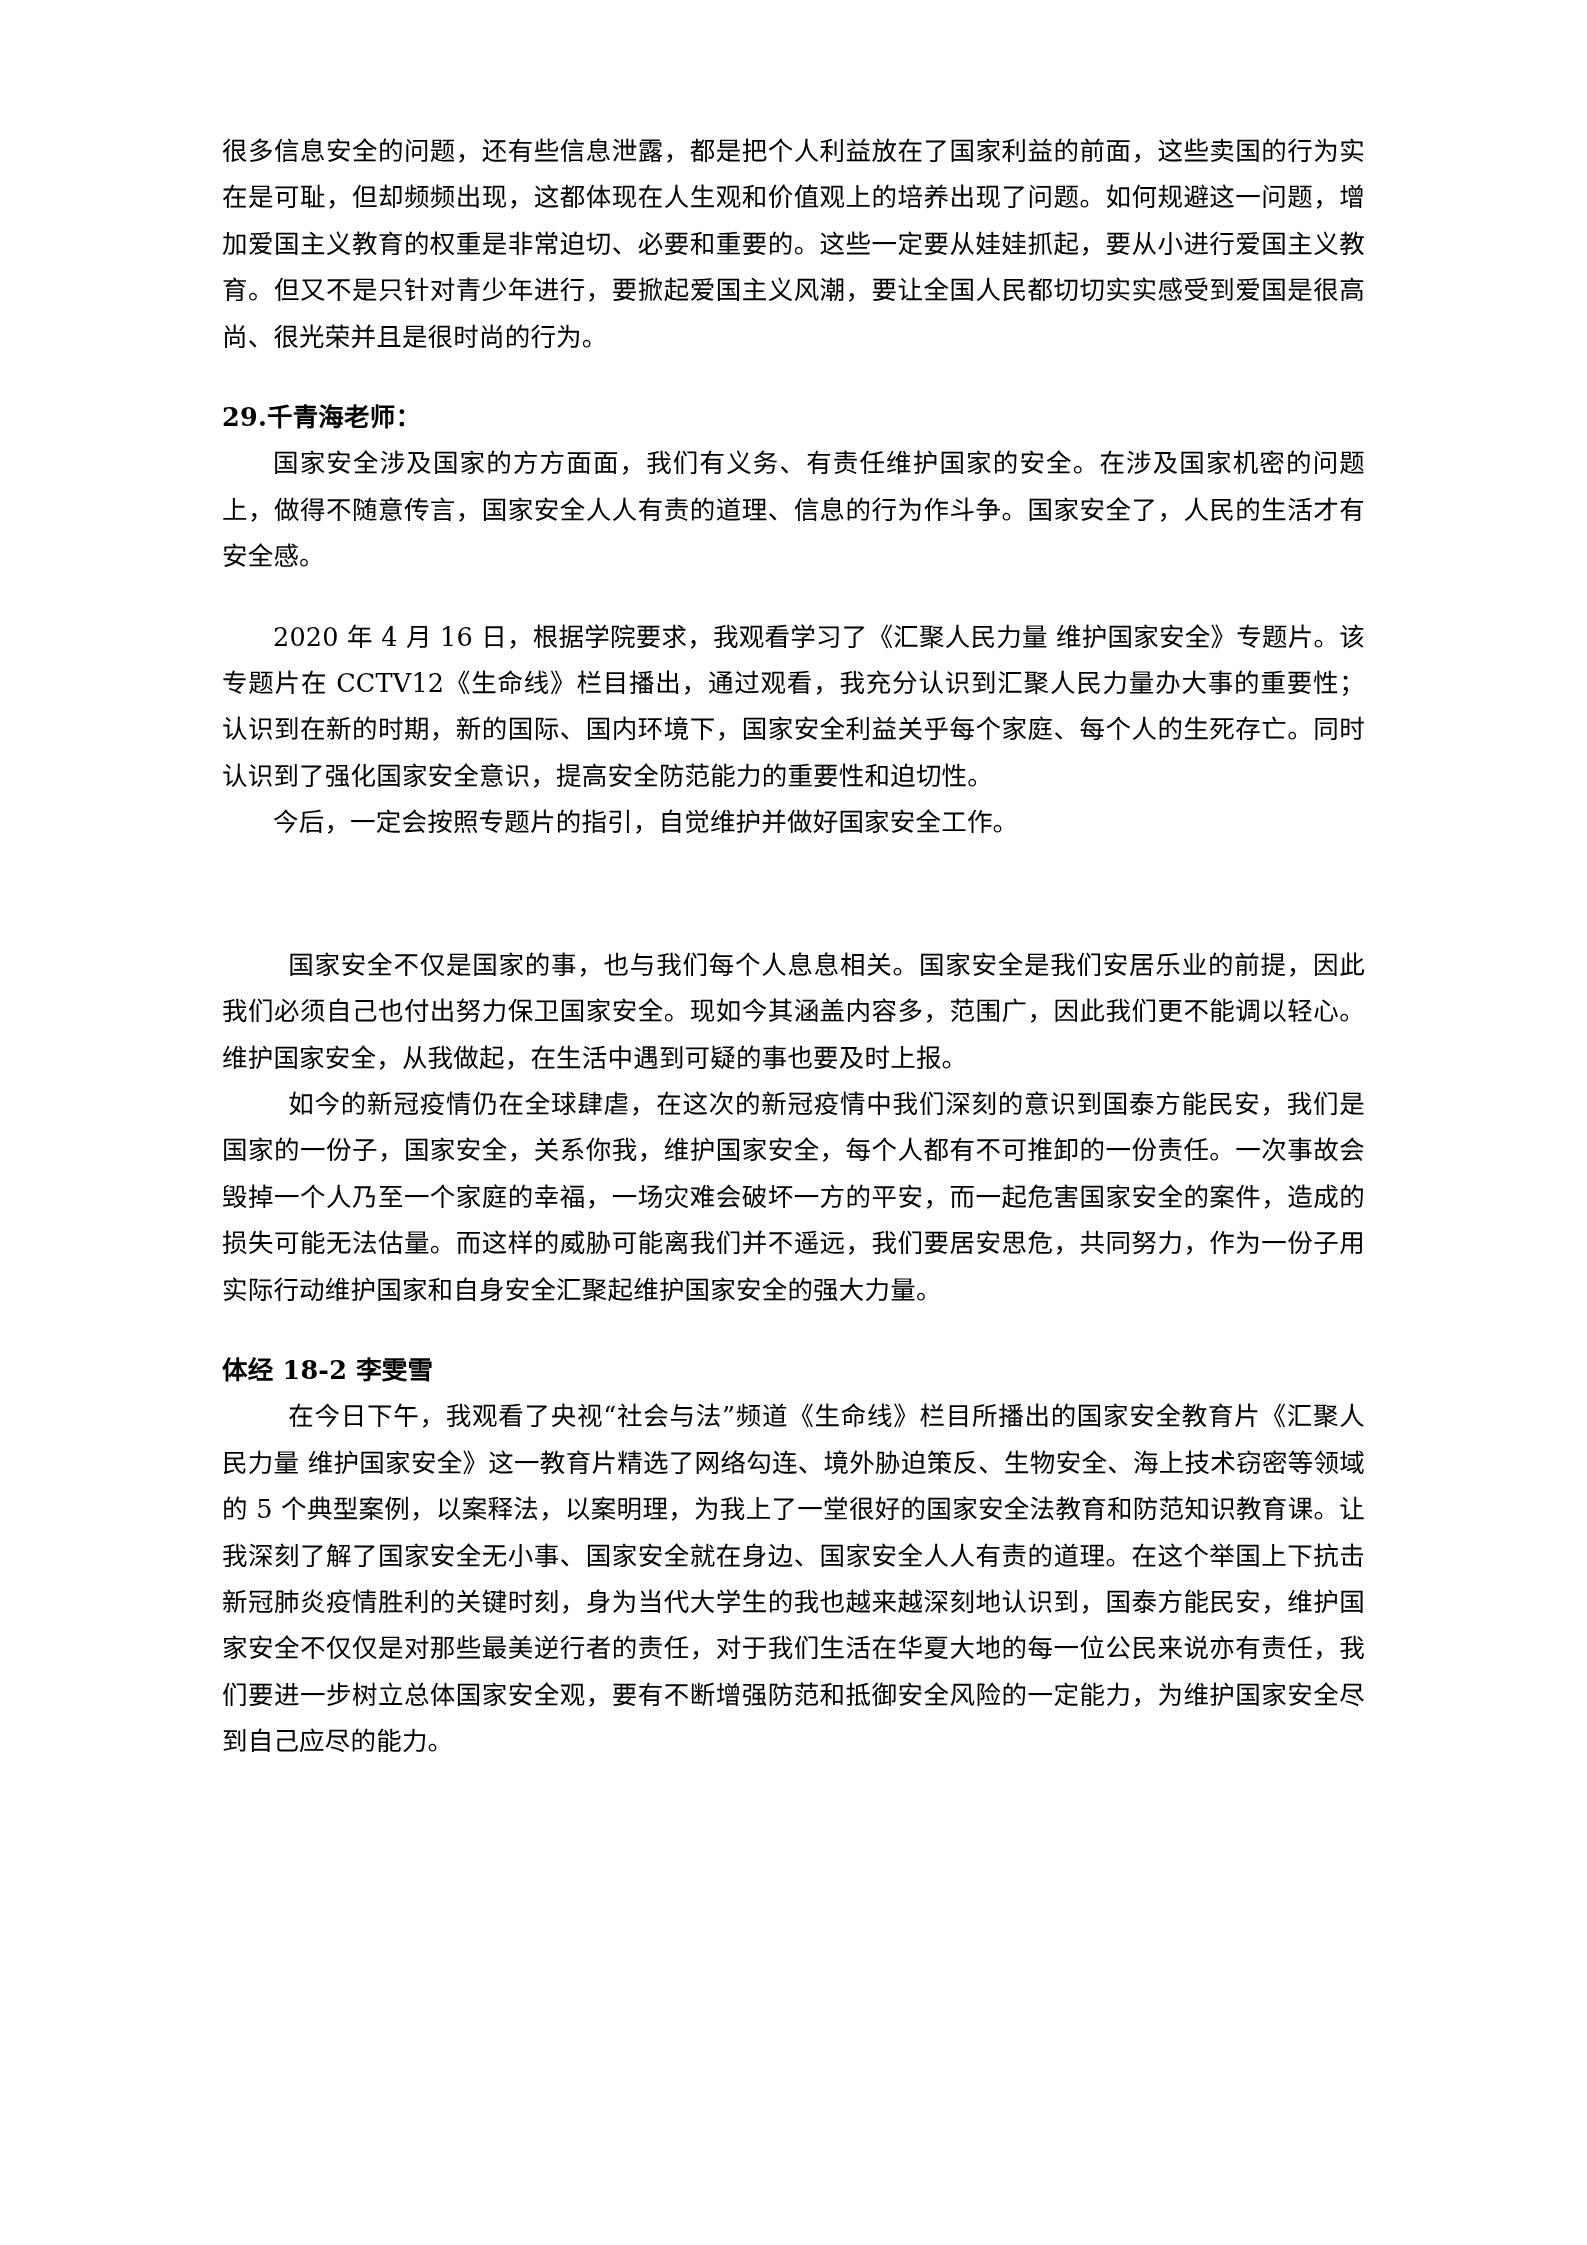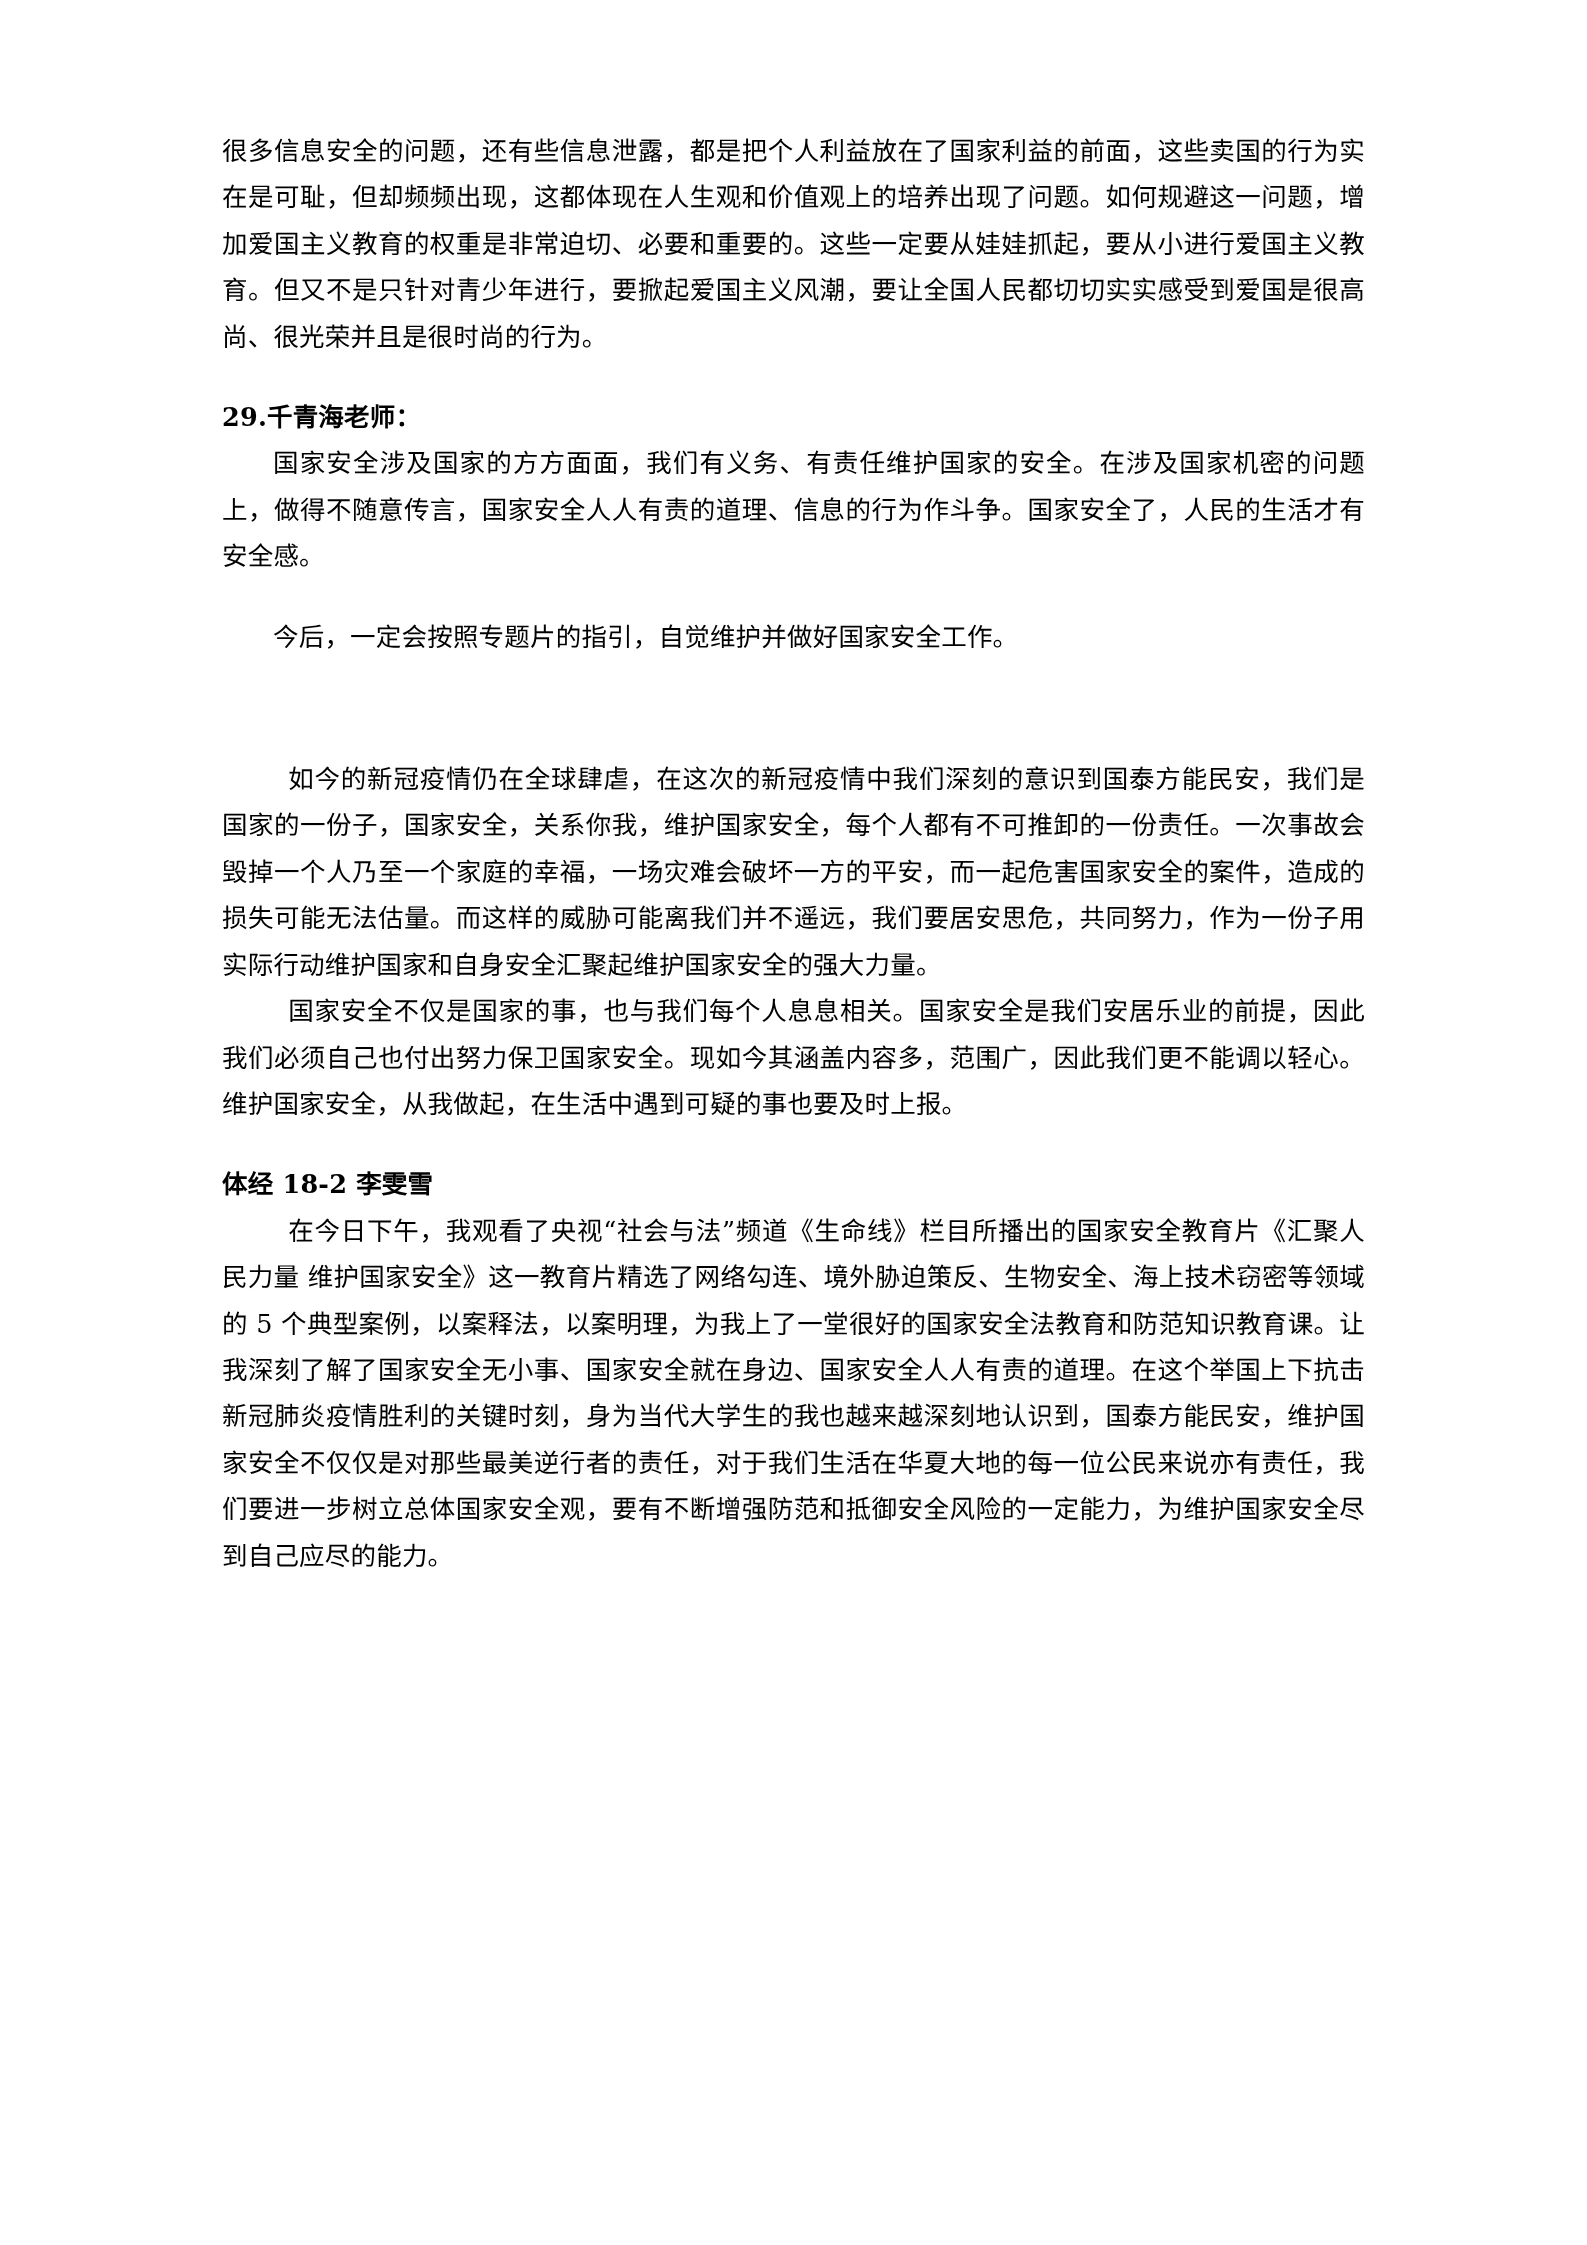--- a/index.html
+++ b/index.html
@@ -60,26 +60,27 @@
 
     <p class="para">很多信息安全的问题，还有些信息泄露，都是把个人利益放在了国家利益的前面，这些卖国的行为实在是可耻，但却频频出现，这都体现在人生观和价值观上的培养出现了问题。如何规避这一问题，增加爱国主义教育的权重是非常迫切、必要和重要的。这些一定要从娃娃抓起，要从小进行爱国主义教育。但又不是只针对青少年进行，要掀起爱国主义风潮，要让全国人民都切切实实感受到爱国是很高尚、很光荣并且是很时尚的行为。</p>
 
     <div class="gap-md"></div>
 
     <p class="heading">29.千青海老师：</p>
     <p class="para indent2">国家安全涉及国家的方方面面，我们有义务、有责任维护国家的安全。在涉及国家机密的问题上，做得不随意传言，国家安全人人有责的道理、信息的行为作斗争。国家安全了，人民的生活才有安全感。</p>
 
     <div class="gap-md"></div>
 
+    <p class="para indent2">2020 年 4 月 16 日，根据学院要求，我观看学习了《汇聚人民力量 维护国家安全》专题片。该专题片在 CCTV12《生命线》栏目播出，通过观看，我充分认识到汇聚人民力量办大事的重要性；认识到在新的时期，新的国际、国内环境下，国家安全利益关乎每个家庭、每个人的生死存亡。同时认识到了强化国家安全意识，提高安全防范能力的重要性和迫切性。</p>
     <p class="para indent2">今后，一定会按照专题片的指引，自觉维护并做好国家安全工作。</p>
 
     <div class="gap-xl"></div>
 
+    <p class="para indent3">国家安全不仅是国家的事，也与我们每个人息息相关。国家安全是我们安居乐业的前提，因此我们必须自己也付出努力保卫国家安全。现如今其涵盖内容多，范围广，因此我们更不能调以轻心。维护国家安全，从我做起，在生活中遇到可疑的事也要及时上报。</p>
     <p class="para indent3">如今的新冠疫情仍在全球肆虐，在这次的新冠疫情中我们深刻的意识到国泰方能民安，我们是国家的一份子，国家安全，关系你我，维护国家安全，每个人都有不可推卸的一份责任。一次事故会毁掉一个人乃至一个家庭的幸福，一场灾难会破坏一方的平安，而一起危害国家安全的案件，造成的损失可能无法估量。而这样的威胁可能离我们并不遥远，我们要居安思危，共同努力，作为一份子用实际行动维护国家和自身安全汇聚起维护国家安全的强大力量。</p>
-    <p class="para indent3">国家安全不仅是国家的事，也与我们每个人息息相关。国家安全是我们安居乐业的前提，因此我们必须自己也付出努力保卫国家安全。现如今其涵盖内容多，范围广，因此我们更不能调以轻心。维护国家安全，从我做起，在生活中遇到可疑的事也要及时上报。</p>
 
     <div class="gap-md"></div>
 
     <p class="heading">体经 18-2  李雯雪</p>
     <p class="para indent3">在今日下午，我观看了央视“社会与法”频道《生命线》栏目所播出的国家安全教育片《汇聚人民力量 维护国家安全》这一教育片精选了网络勾连、境外胁迫策反、生物安全、海上技术窃密等领域的 5 个典型案例，以案释法，以案明理，为我上了一堂很好的国家安全法教育和防范知识教育课。让我深刻了解了国家安全无小事、国家安全就在身边、国家安全人人有责的道理。在这个举国上下抗击新冠肺炎疫情胜利的关键时刻，身为当代大学生的我也越来越深刻地认识到，国泰方能民安，维护国家安全不仅仅是对那些最美逆行者的责任，对于我们生活在华夏大地的每一位公民来说亦有责任，我们要进一步树立总体国家安全观，要有不断增强防范和抵御安全风险的一定能力，为维护国家安全尽到自己应尽的能力。</p>
 
   </div>
 </div>
 
 </body></html>

